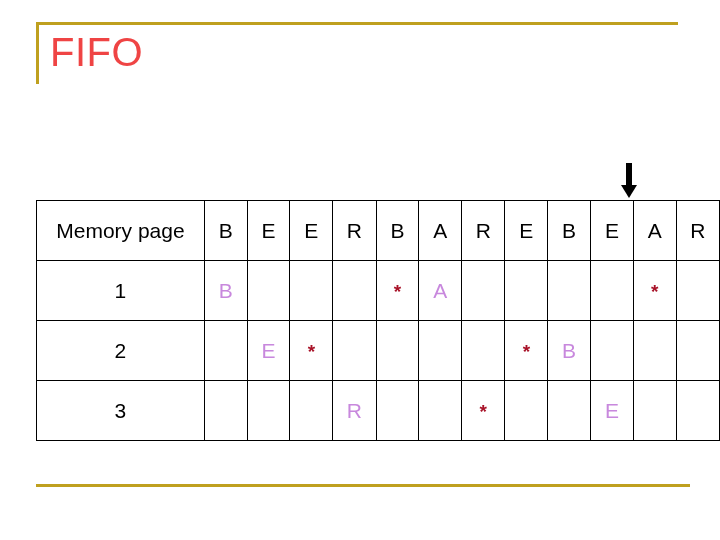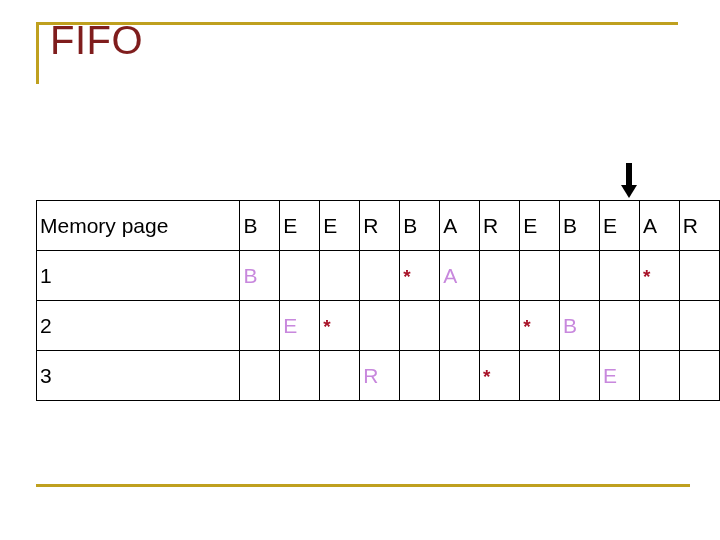--- a/index.html
+++ b/index.html
@@ -28,24 +28,24 @@
     position: absolute;
     left: 36px;
     top: 22px;
     width: 3px;
     height: 62px;
     background: #bfa01f;
   }
   #page-title {
     position: absolute;
     left: 50px;
-    top: 16px;
+    top: 28px;
     font-size: 40px;
     line-height: 48px;
-    color: #7f1d1d;
+    color: #ef4444;
     font-family: "Liberation Sans", sans-serif;
     letter-spacing: 0.5px;
     white-space: nowrap;
   }
 
   
   #footer-rule {
     position: absolute;
     left: 36px;
     top: 484px;
@@ -67,22 +67,22 @@
   #fifo-table {
     position: absolute;
     left: 36px;
     top: 200px;
     border-collapse: collapse;
     table-layout: fixed;
   }
   #fifo-table td {
     border: 1px solid #000000;
     height: 43px;
-    padding: 3px;
-    text-align: left;
+    padding: 8px;
+    text-align: center;
     vertical-align: middle;
     font-size: 21px;
     font-family: "Liberation Sans", sans-serif;
     color: #000000;
     background: #ffffff;
   }
   #fifo-table td.label-col {
     width: 216px;
   }
   #fifo-table td.data-col {

